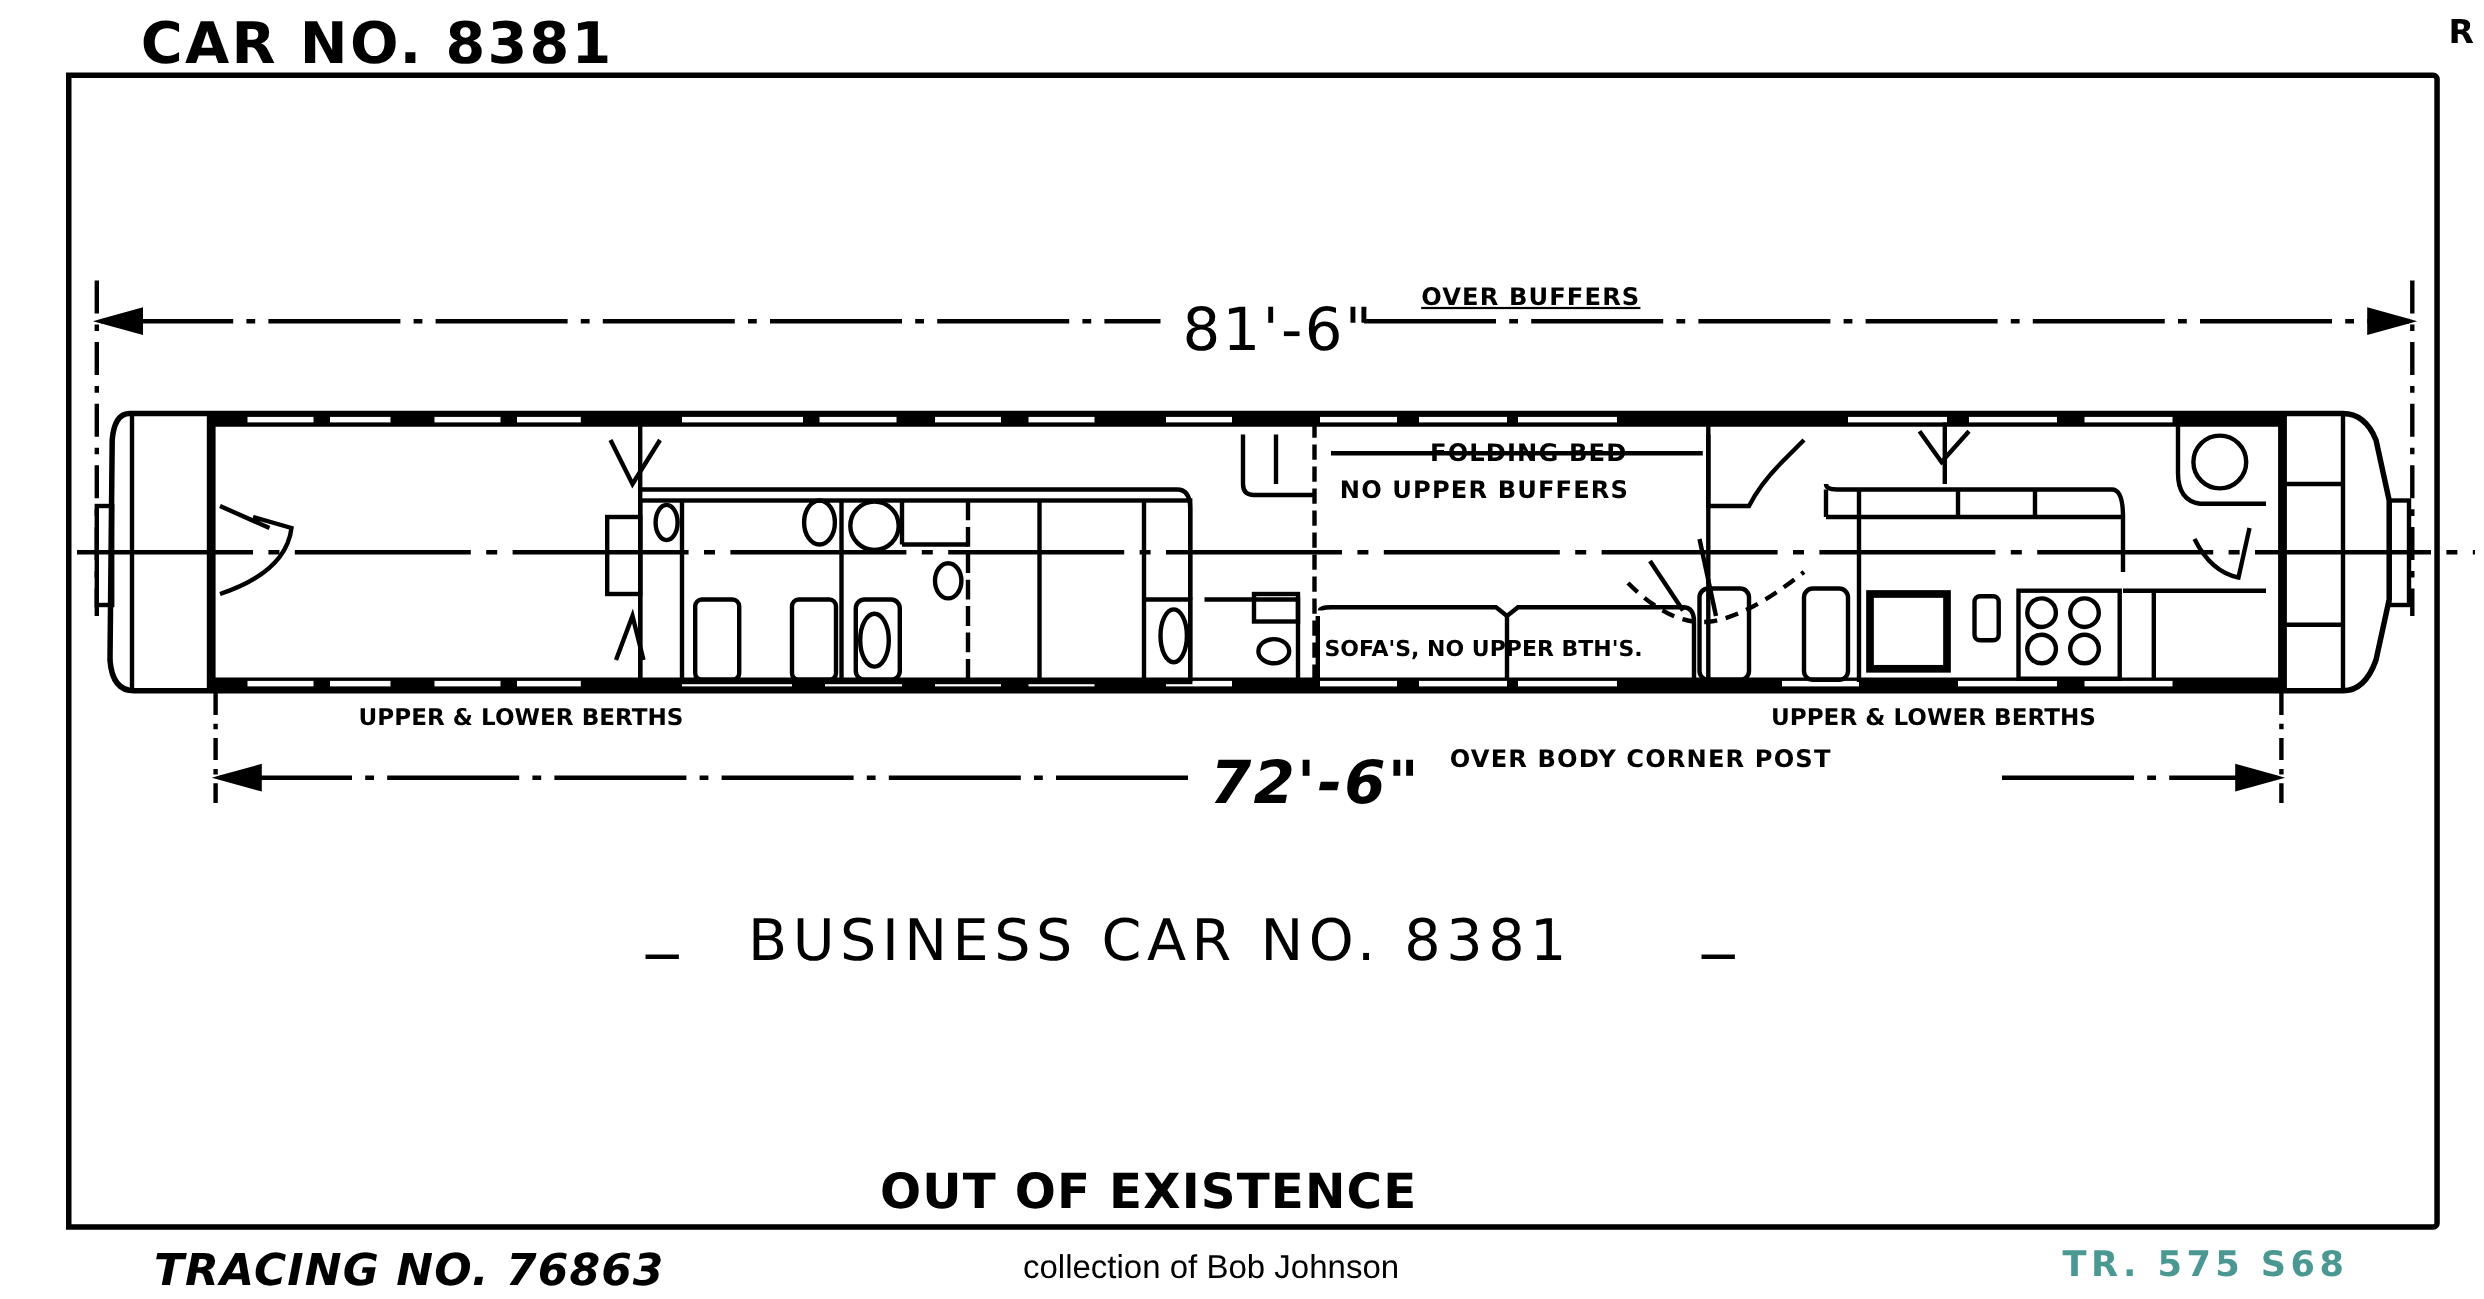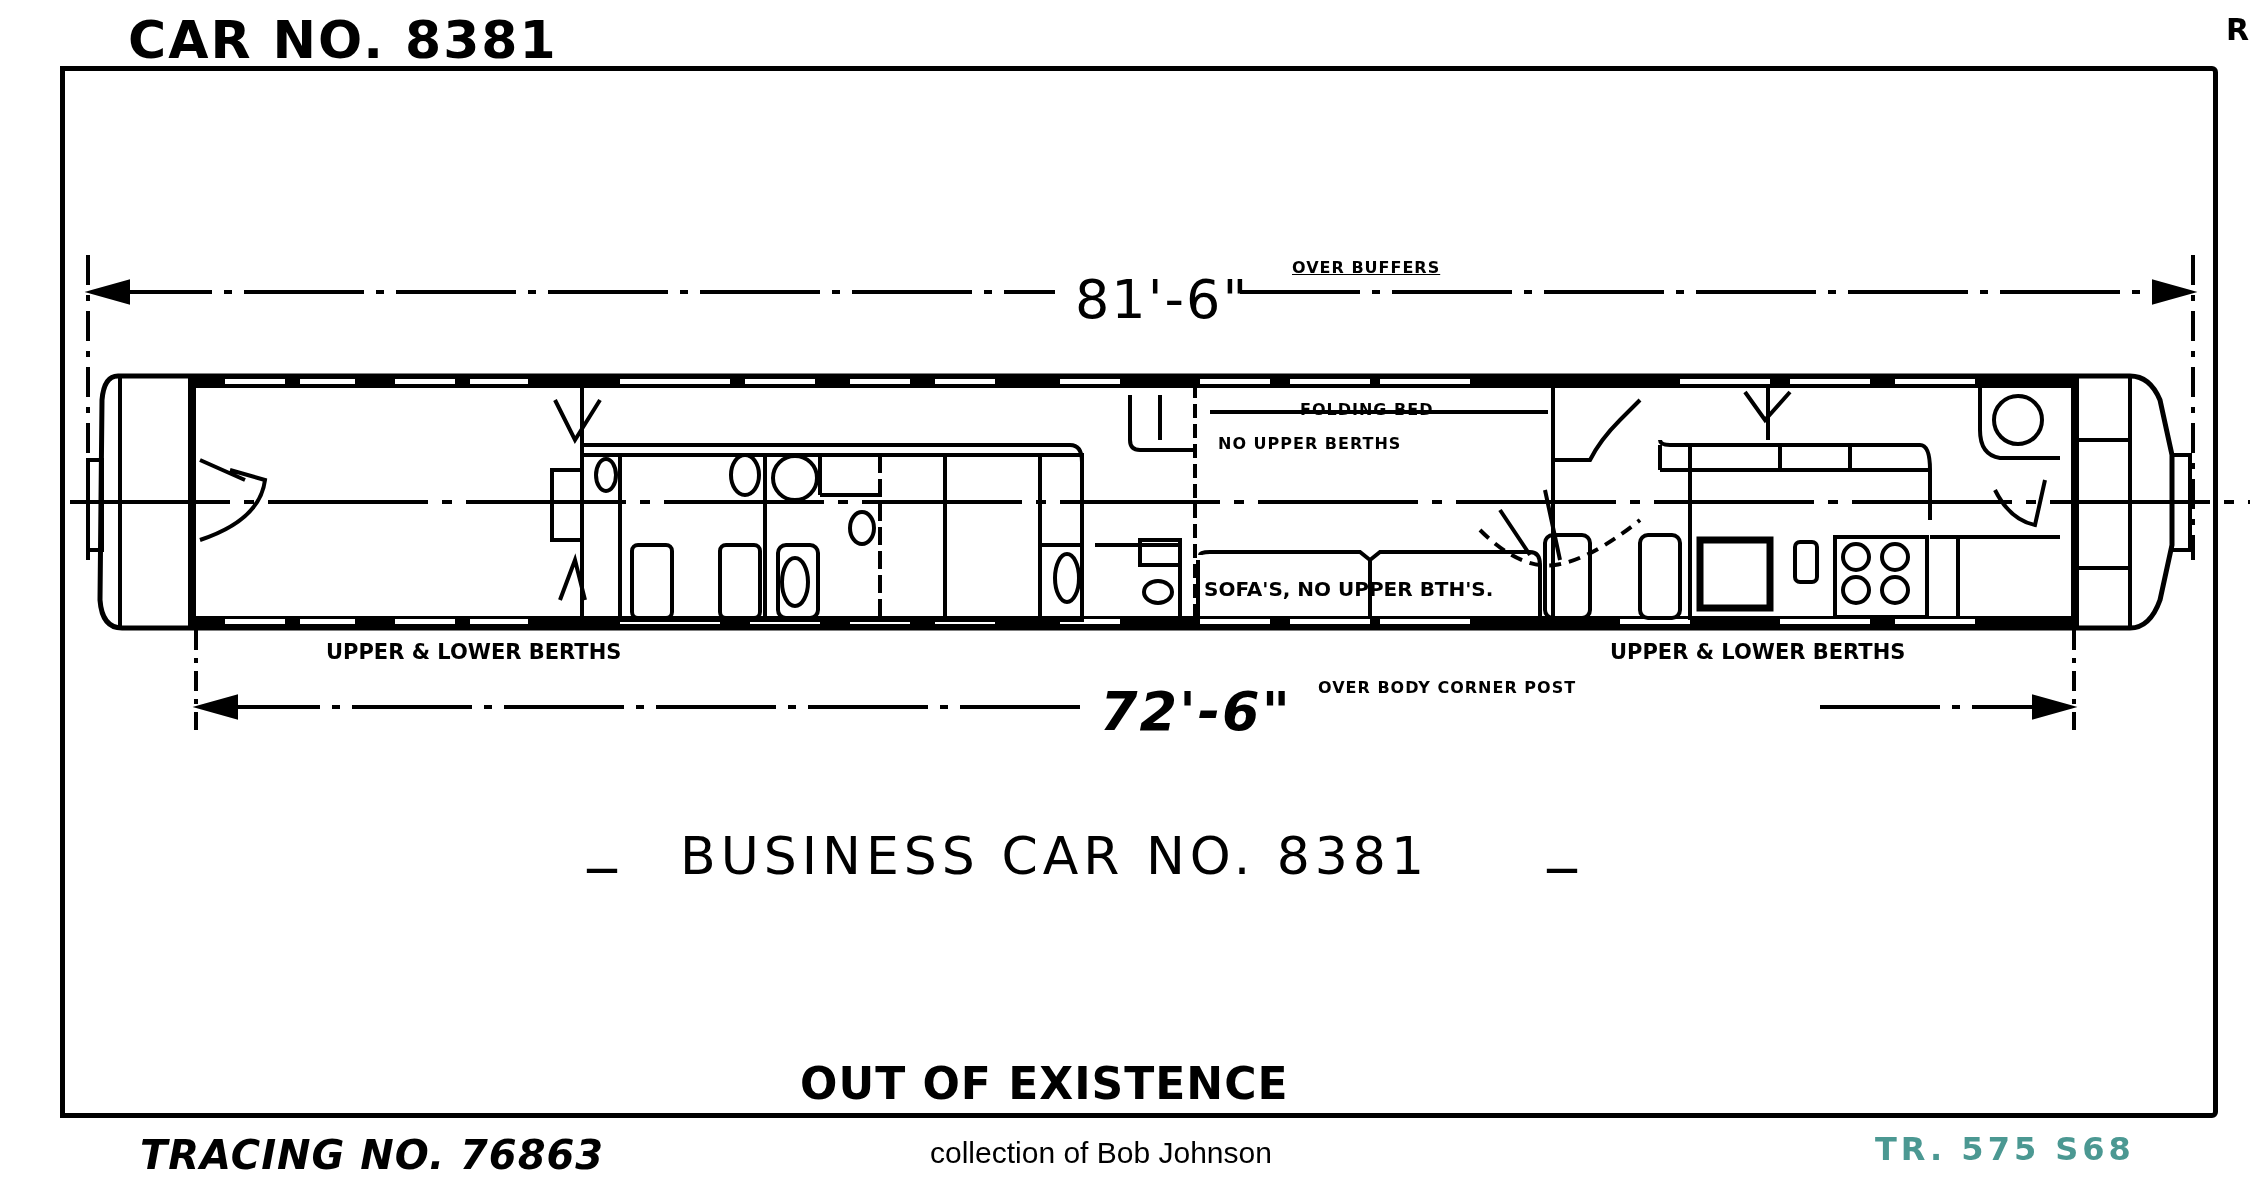--- a/index.html
+++ b/index.html
@@ -1,19 +1,19 @@
 <!DOCTYPE html>
 <html><head>
 <meta charset="utf-8">
 <style>
   html,body{margin:0;padding:0;background:#fff;}
   body{width:2258px;height:1181px;position:relative;overflow:hidden;font-family:"DejaVu Sans",sans-serif;color:#000;}
   .abs{position:absolute;}
   .hand{font-family:"DejaVu Sans",sans-serif;font-weight:bold;letter-spacing:2px;white-space:nowrap;}
-  .label-sm{font-size:16px;letter-spacing:1px;}
+  .label-sm{font-size:22px;letter-spacing:1px;}
   .frame{position:absolute;left:60px;top:66px;width:2158px;height:1052px;border:5px solid #000;border-radius:0 6px 6px 0;box-sizing:border-box;}
   svg{position:absolute;left:0;top:0;}
   .credit{font-family:"Liberation Sans",sans-serif;font-size:30px;font-weight:normal;letter-spacing:0;}
   .stamp{font-family:"DejaVu Sans",sans-serif;font-weight:bold;font-size:32px;color:#0f766e;letter-spacing:4px;opacity:.75;}
 </style>
 </head>
 <body>
 
 <div class="abs hand" style="left:128px;top:10px;font-size:52px;">CAR NO. 8381</div>
 <div class="abs hand" style="left:2226px;top:12px;font-size:30px;">R</div>
@@ -156,21 +156,21 @@
     <path d="M1995,490 Q2010,520 2035,525 L2045,480"></path>
   </g>
 </svg>
 
 <div class="abs hand" style="left:1075px;top:268px;font-size:54px;font-weight:normal;">81'-6"</div>
 <div class="abs hand label-sm" style="left:1292px;top:258px;text-decoration:underline;">OVER BUFFERS</div>
 <div class="abs hand" style="left:1100px;top:680px;font-size:54px;font-style:italic;">72'-6"</div>
 <div class="abs hand label-sm" style="left:1318px;top:678px;">OVER BODY CORNER POST</div>
 
 <div class="abs hand label-sm" style="left:1300px;top:400px;">FOLDING BED</div>
-<div class="abs hand label-sm" style="left:1218px;top:434px;">NO UPPER BERTHS</div>
+<div class="abs hand label-sm" style="left:1218px;top:434px;">NO UPPER BUFFERS</div>
 <div class="abs hand" style="left:1204px;top:577px;font-size:20px;letter-spacing:0;">SOFA'S, NO UPPER BTH'S.</div>
 <div class="abs hand" style="left:326px;top:640px;font-size:21px;letter-spacing:0;">UPPER &amp; LOWER BERTHS</div>
 <div class="abs hand" style="left:1610px;top:640px;font-size:21px;letter-spacing:0;">UPPER &amp; LOWER BERTHS</div>
 
 <div class="abs" style="left:585px;top:848px;font-size:34px;font-weight:bold;">—</div>
 <div class="abs hand" style="left:680px;top:826px;font-size:52px;font-weight:normal;letter-spacing:5px;">BUSINESS CAR NO. 8381</div>
 <div class="abs" style="left:1545px;top:848px;font-size:34px;font-weight:bold;">—</div>
 
 <div class="abs hand" style="left:800px;top:1058px;font-size:44px;font-weight:900;letter-spacing:1px;text-align:center;">OUT OF EXISTENCE</div>
 

